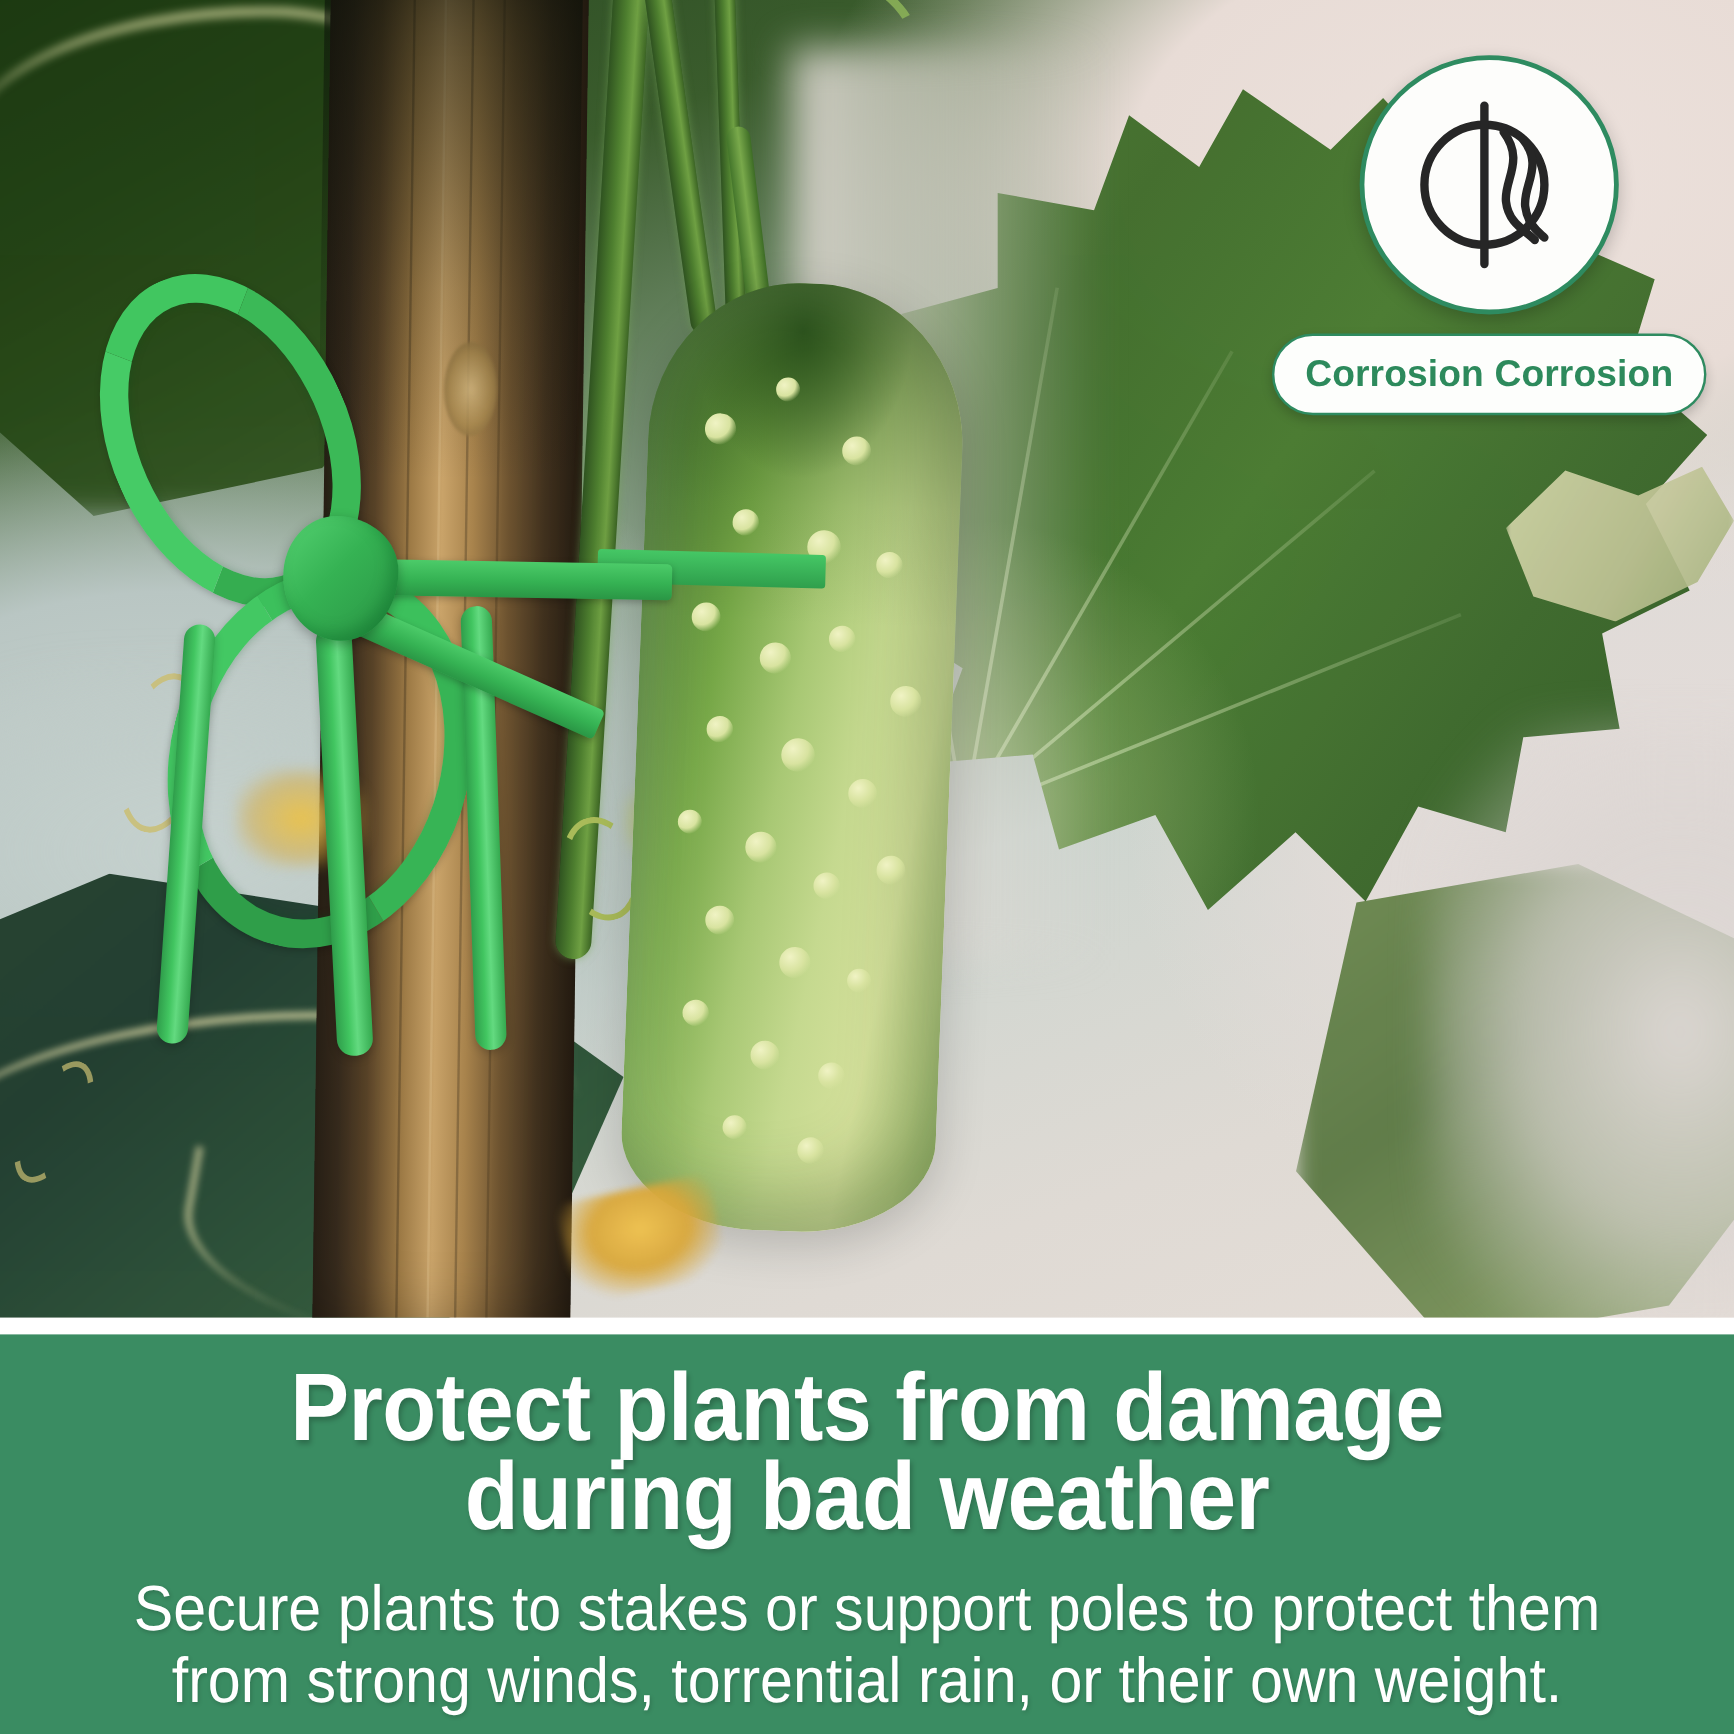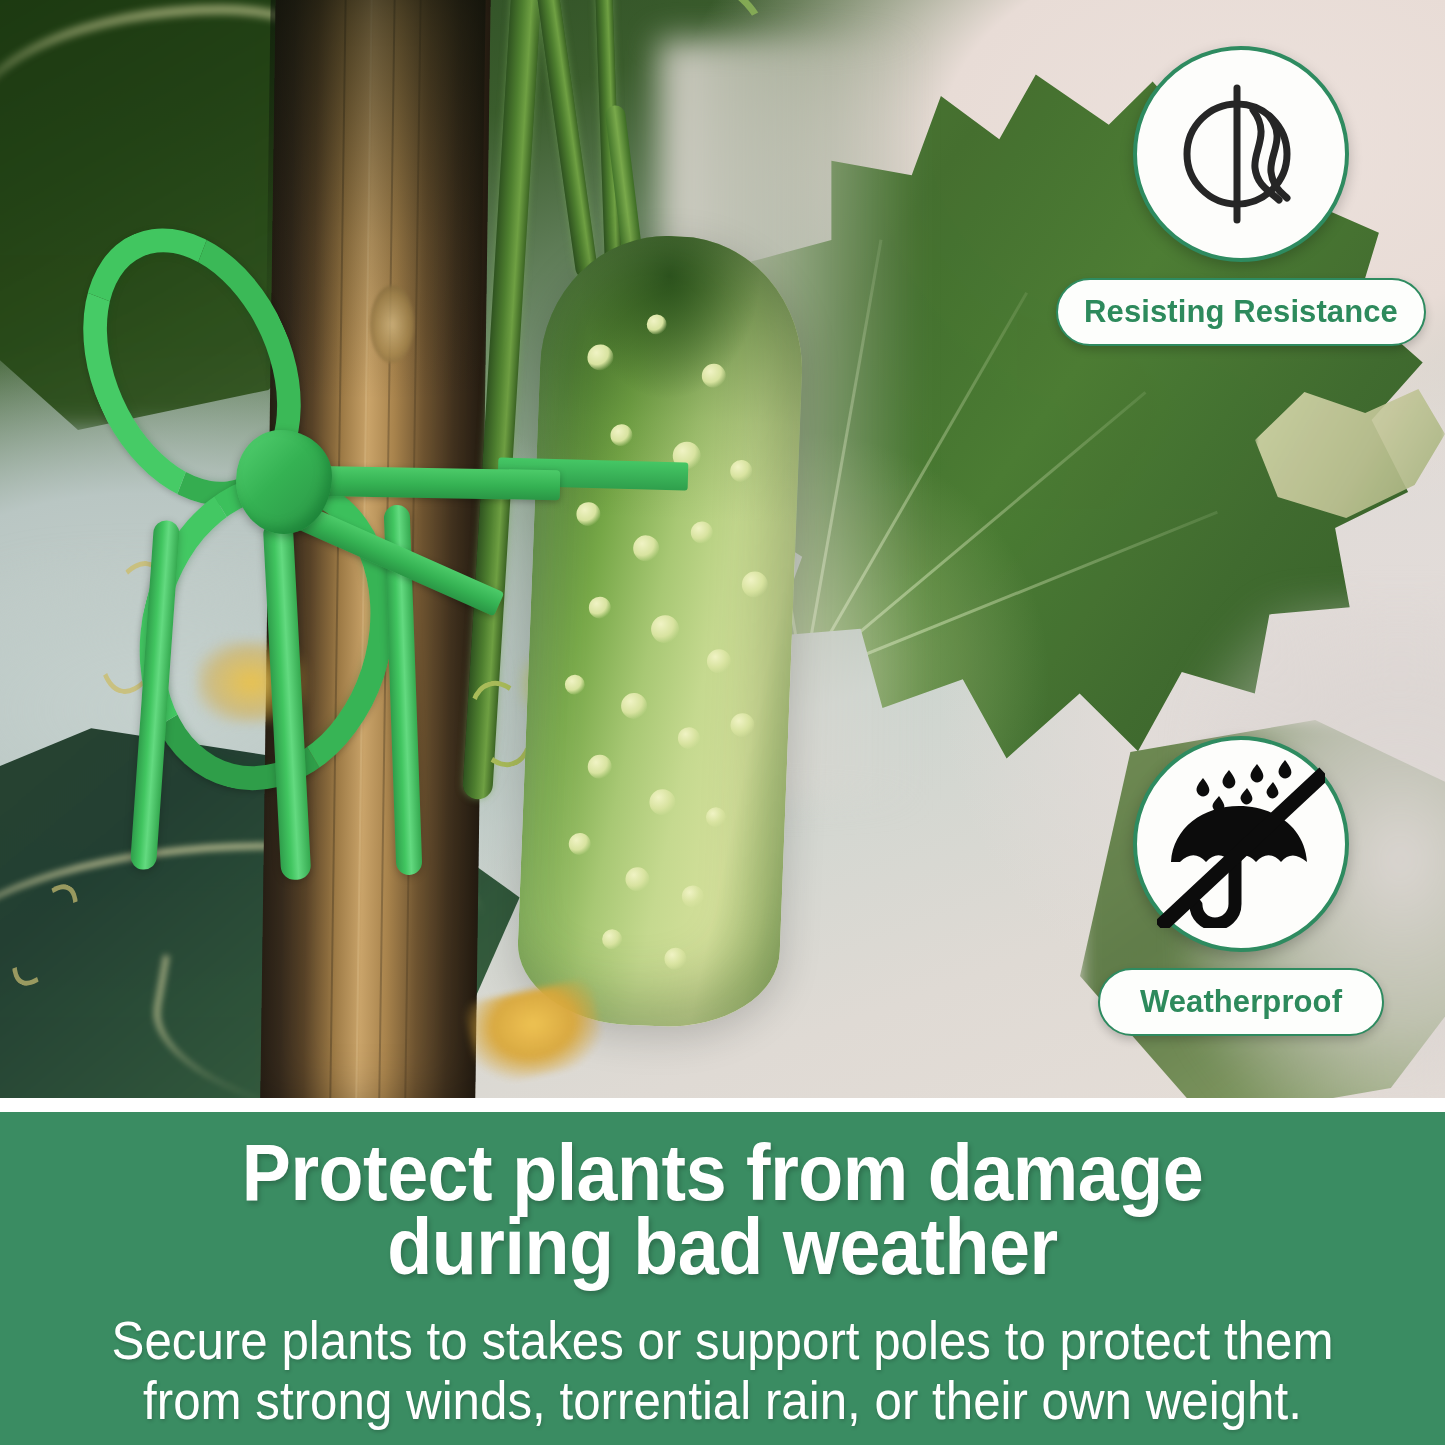--- a/index.html
+++ b/index.html
@@ -498,56 +498,25 @@
         <span>
           <svg width="132" height="148" viewBox="0 0 132 148" fill="none">
             <circle cx="62" cy="74" r="50" stroke="#262626" stroke-width="7"></circle>
             <line x1="62" y1="8" x2="62" y2="140" stroke="#262626" stroke-width="7" stroke-linecap="round"></line>
             <path d="M78 30 C 96 54, 78 70, 80 88 C 82 106, 96 112, 104 120" stroke="#262626" stroke-width="7" fill="none" stroke-linecap="round"></path>
             <path d="M94 36 C 112 58, 94 74, 96 92 C 98 108, 108 114, 112 118" stroke="#262626" stroke-width="7" fill="none" stroke-linecap="round"></path>
           </svg>
         </span>
       </div>
       <div class="badge-pill">
-        <span>Resisting Resistance</span>
+        <span>Corrosion Corrosion</span>
       </div>
     </div>
 
 
-    <div class="badge b2">
-      <div class="badge-circle">
-        <span>
-          <svg width="168" height="168" viewBox="0 0 168 168" fill="none">
-
-            <g fill="#0c0c0c">
-              <path d="M46 18 c6 8 8 12 5 16 c-3 4-9 3-11-2 c-2-5 3-10 6-14z"></path>
-              <path d="M72 10 c6 8 8 12 5 16 c-3 4-9 3-11-2 c-2-5 3-10 6-14z"></path>
-              <path d="M100 4 c6 8 8 12 5 16 c-3 4-9 3-11-2 c-2-5 3-10 6-14z"></path>
-              <path d="M128 0 c6 8 8 12 5 16 c-3 4-9 3-11-2 c-2-5 3-10 6-14z"></path>
-              <path d="M62 36 c5 7 7 11 4 14 c-3 4-8 3-10-2 c-2-4 3-8 6-12z"></path>
-              <path d="M90 28 c5 7 7 11 4 14 c-3 4-8 3-10-2 c-2-4 3-8 6-12z"></path>
-              <path d="M116 22 c5 7 7 11 4 14 c-3 4-8 3-10-2 c-2-4 3-8 6-12z"></path>
-            </g>
-
-            <path d="M14 102
-                     c2-34 32-56 68-56 c36 0 66 22 68 56
-                     c-10-8-18-9-26 0 c-8-9-17-9-25 0
-                     c-8-9-17-9-25 0 c-8-9-17-9-25 0
-                     c-8-9-17-9-26 0 z" fill="#0c0c0c"></path>
-
-            <path d="M78 96 v48 c0 12-10 20-20 20 c-11 0-19-9-19-19" stroke="#0c0c0c" stroke-width="13" fill="none" stroke-linecap="round"></path>
-
-            <line x1="8" y1="162" x2="162" y2="18" stroke="#0c0c0c" stroke-width="15" stroke-linecap="square"></line>
-          </svg>
-        </span>
-      </div>
-      <div class="badge-pill">
-        <span>Weatherproof</span>
-      </div>
-    </div>
   </div>
 
   <div class="banner">
     <div class="headline">
       <span>Protect plants from damage</span>
       <span class="l2">during bad weather</span>
     </div>
     <div class="subcopy">
       <span>Secure plants to stakes or support poles to protect them</span>
       <span class="l2">from strong winds, torrential rain, or their own weight.</span>

